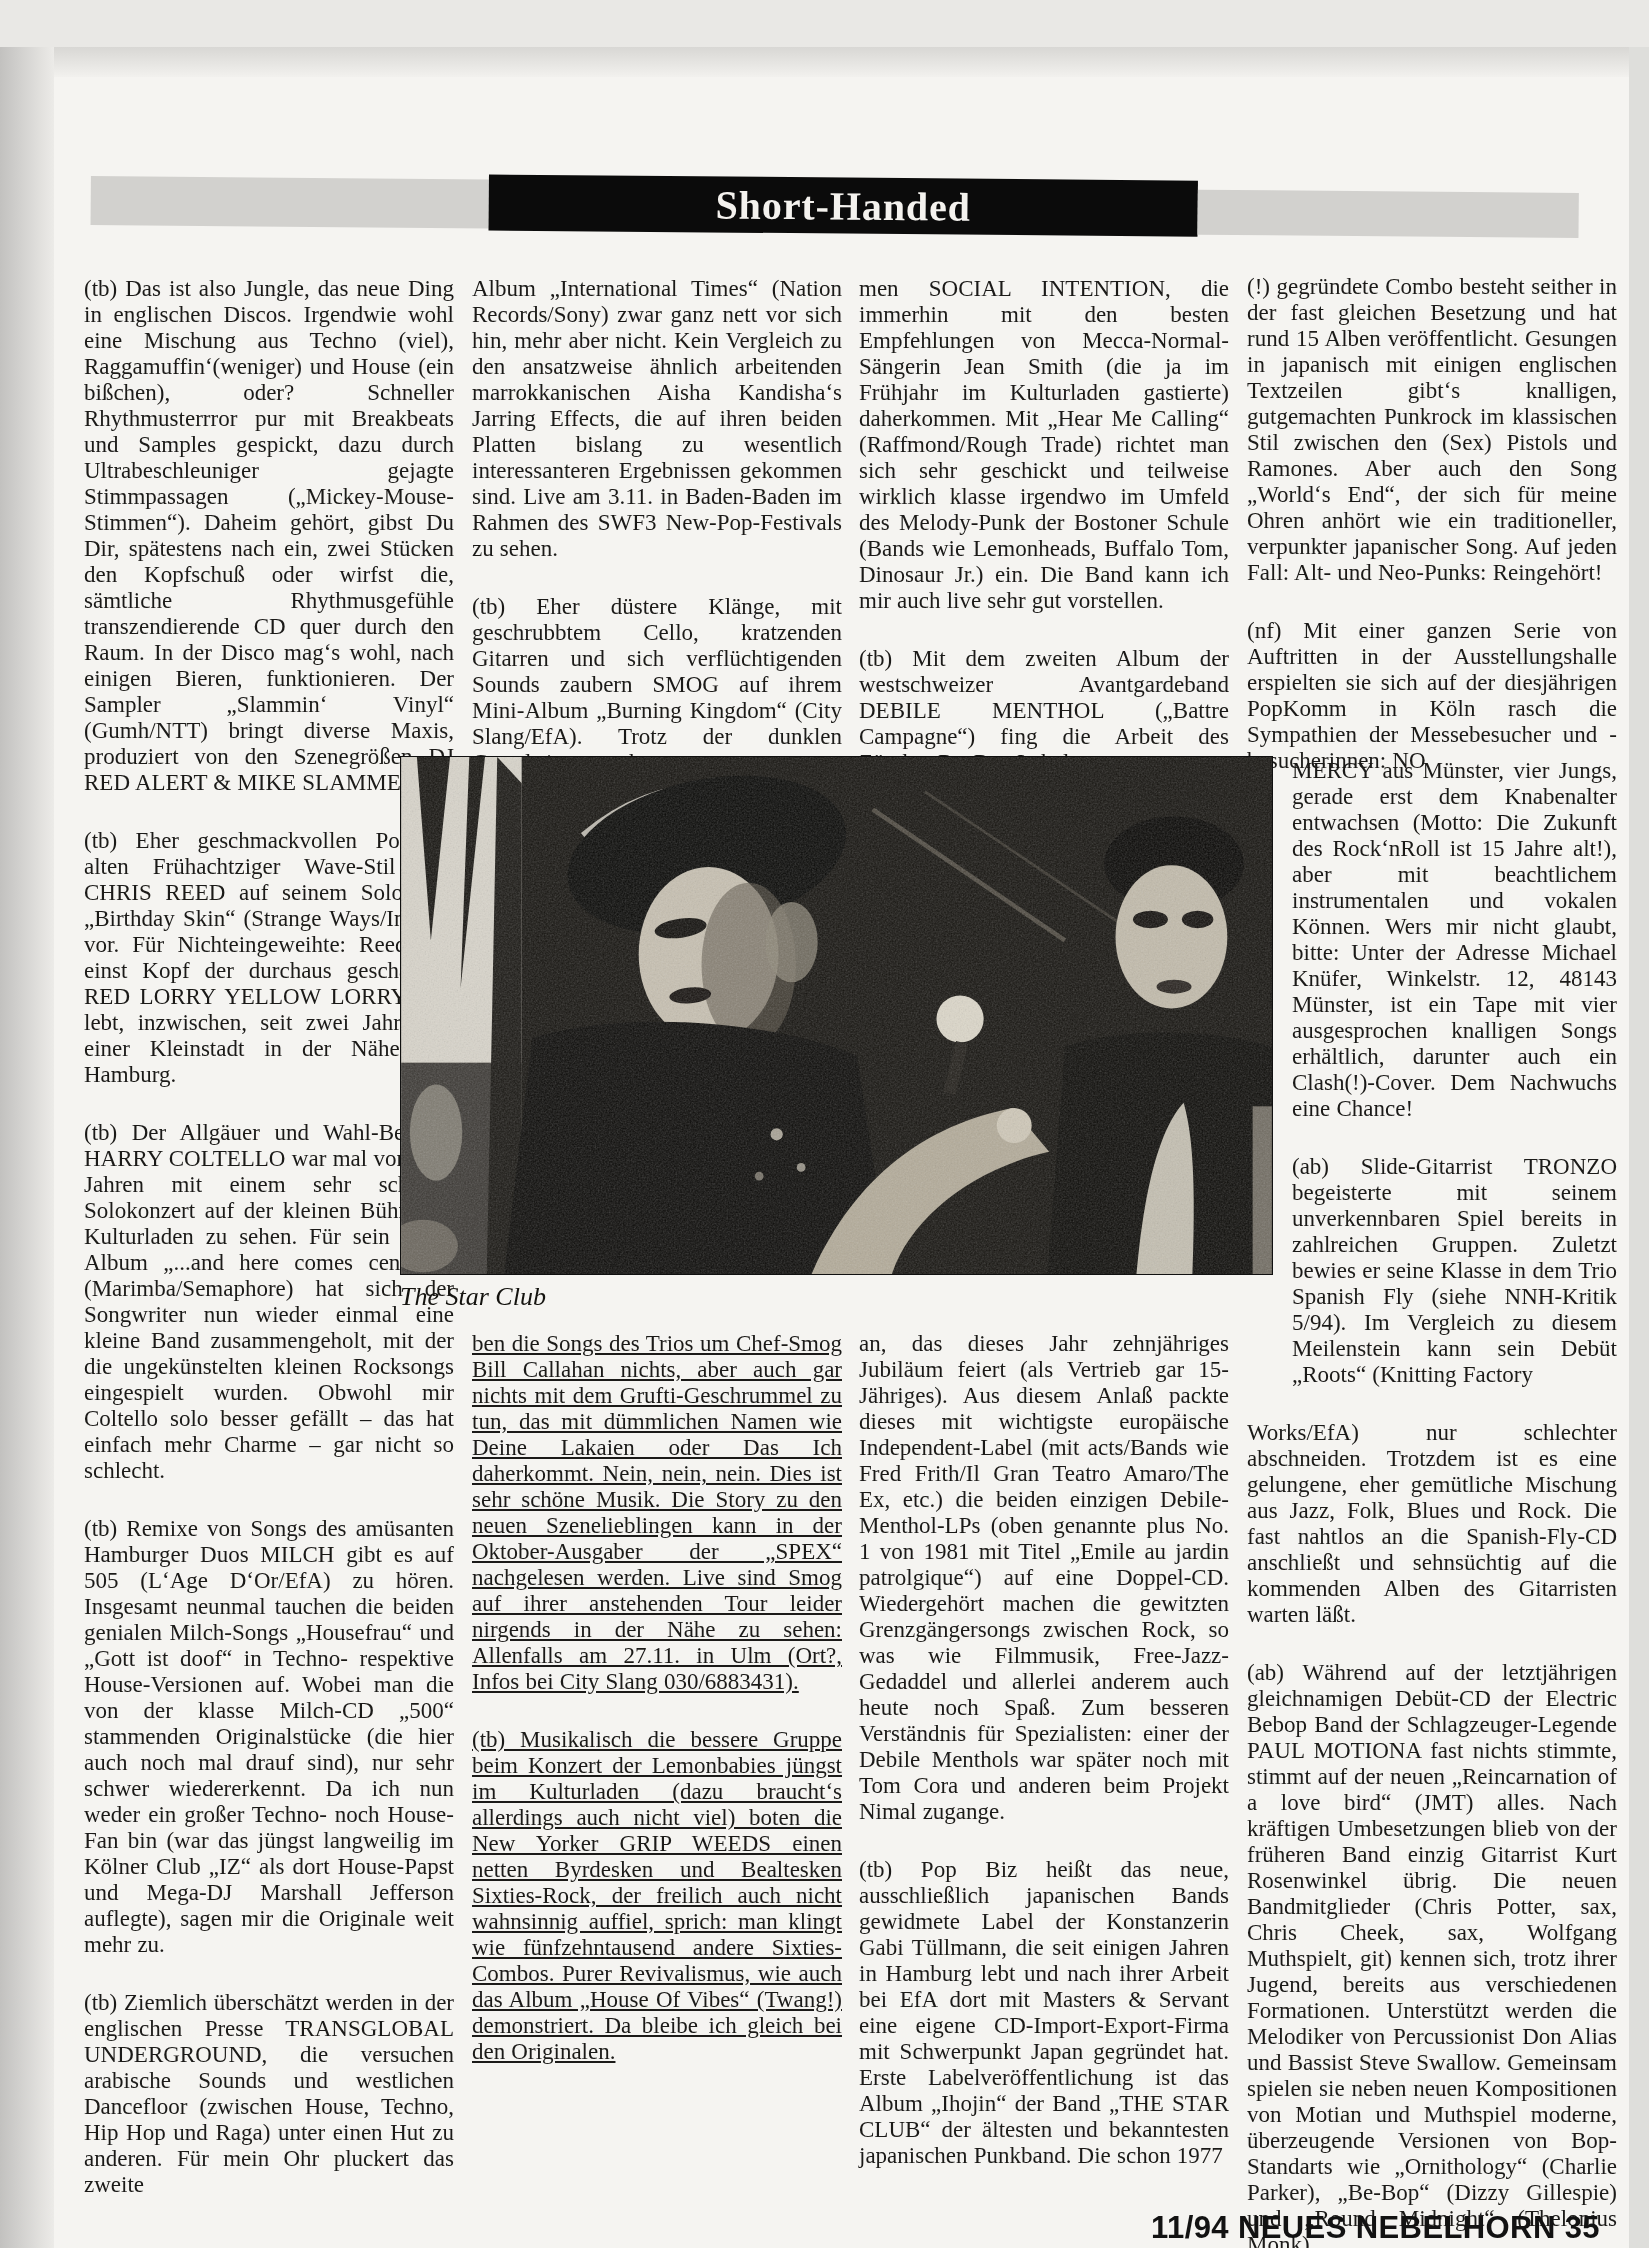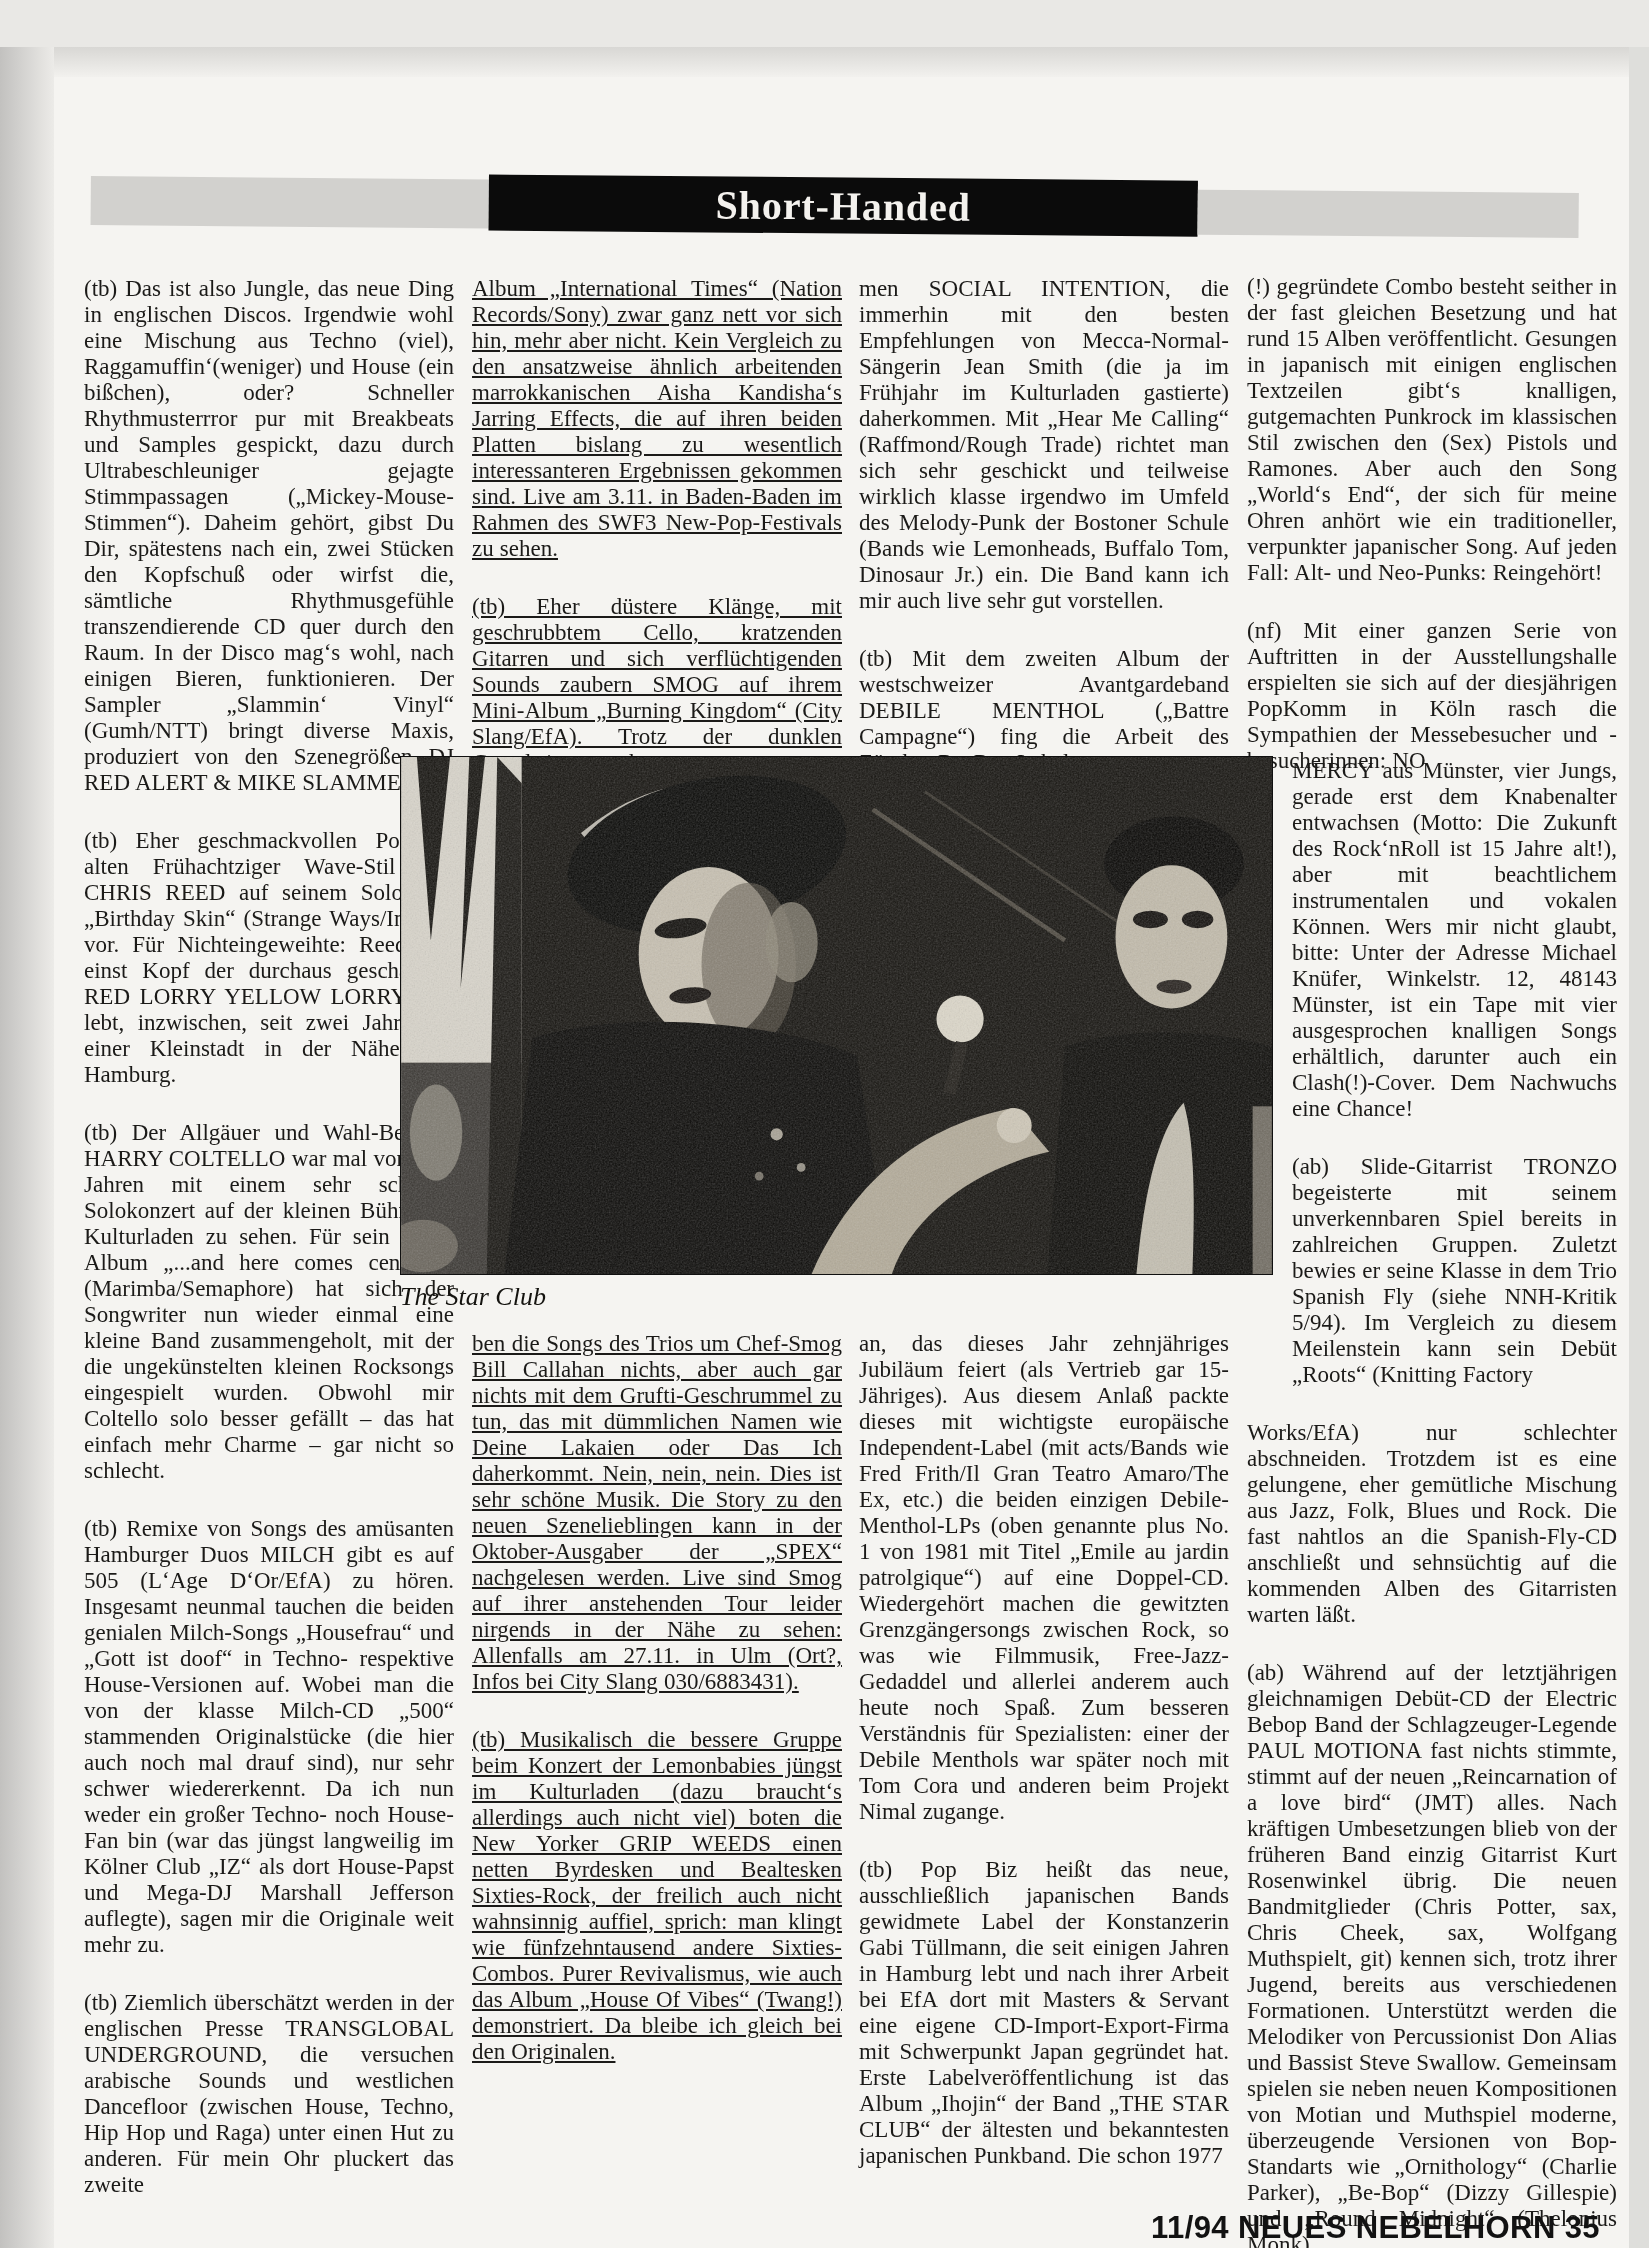--- a/index.html
+++ b/index.html
@@ -32,21 +32,21 @@
   .bar-gray-right { position: absolute; left: 1107px; top: 8.7px; width: 381px; height: 45px; background: #d2d1ce; }
   .masthead-title { color: #f4f2ee; font-size: 40px; font-weight: bold; letter-spacing: 0.9px;
                     font-family: "Liberation Serif", serif; }
 
   
   .col { position: absolute; width: 370px; font-size: 23px; line-height: 26px;
          text-align: justify; hyphens: auto; word-spacing: 0.4px; }
   .col p { margin: 0 0 32px 0; }
   .col p:last-child { margin-bottom: 0; }
   .col1  { left: 84px;   top: 229px; }
-  .col2t { left: 472px;  top: 229px; text-decoration: underline; }
+  .col2t { left: 472px;  top: 229px; }
   .col3t { left: 859px;  top: 229px; }
   .col4t { left: 1247px; top: 227px; }
   .col2b { left: 472px;  top: 1284px; text-decoration: underline; }
   .col3b { left: 859px;  top: 1284px; }
   .col4f { left: 1247px; top: 711px; }
   .col4f .indent { margin-left: 45px; }
   .col4f .indent p:last-child { margin-bottom: 32px; }
 
   
   .photo-wrap { position: absolute; left: 400px; top: 709px; width: 871px; height: 517px;

